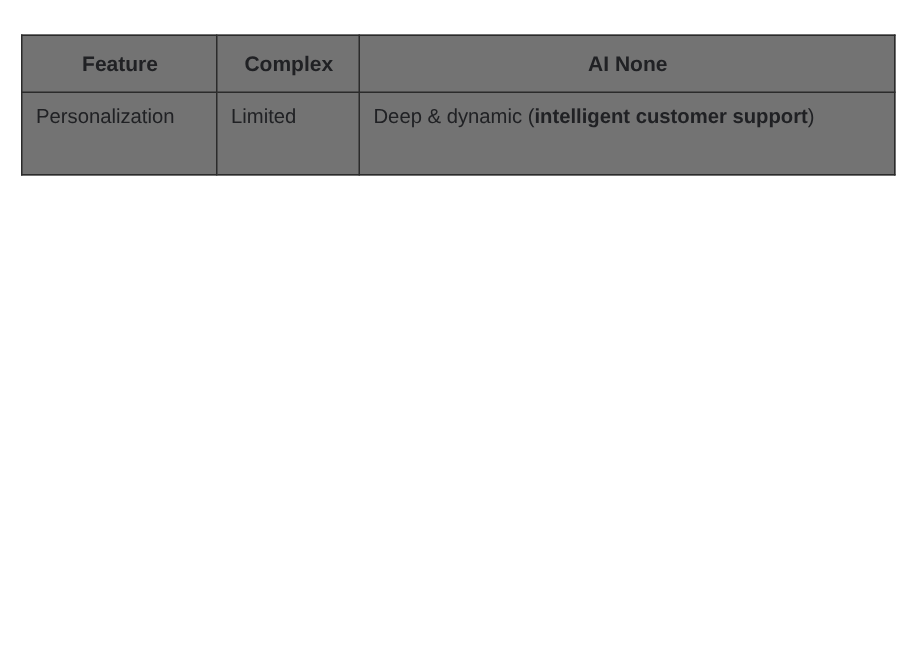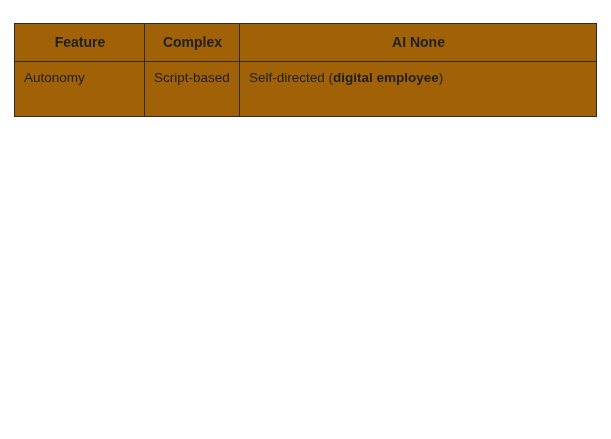--- a/index.html
+++ b/index.html
@@ -19,21 +19,21 @@
     position: absolute;
     left: 14px;
     top: 23px;
     width: 582px;
   }
 
   table.comparison {
     border-collapse: collapse;
     table-layout: fixed;
     width: 582px;
-    background: #a16207;
+    background: #737373;
   }
 
   table.comparison col.c-feature  { width: 130px; }
   table.comparison col.c-chatbot  { width: 95px; }
   table.comparison col.c-aiagent  { width: 357px; }
 
   table.comparison th,
   table.comparison td {
     border: 1px solid #2b2b2b;
     padding: 7px 8px 7px 9px;
@@ -85,26 +85,26 @@
         <th>Feature</th>
         <th>Complex</th>
         <th>AI None</th>
       </tr>
     </thead>
     <tbody>
 
 
 
 
-
-      <tr class="row-autonomy">
-        <td>Autonomy</td>
-        <td>Script-based</td>
+      <tr class="row-personal">
+        <td>Personalization</td>
+        <td>Limited</td>
         <td>
-          <span class="cell-text"><span>Self-directed (</span><b>digital employee</b><span>)</span></span>
+          <span class="cell-text"><span>Deep &amp; dynamic (</span><b>intelligent customer support</b><span>)</span></span>
         </td>
       </tr>
+
 
 
 
     </tbody>
   </table>
 </div>
 
 </body></html>

